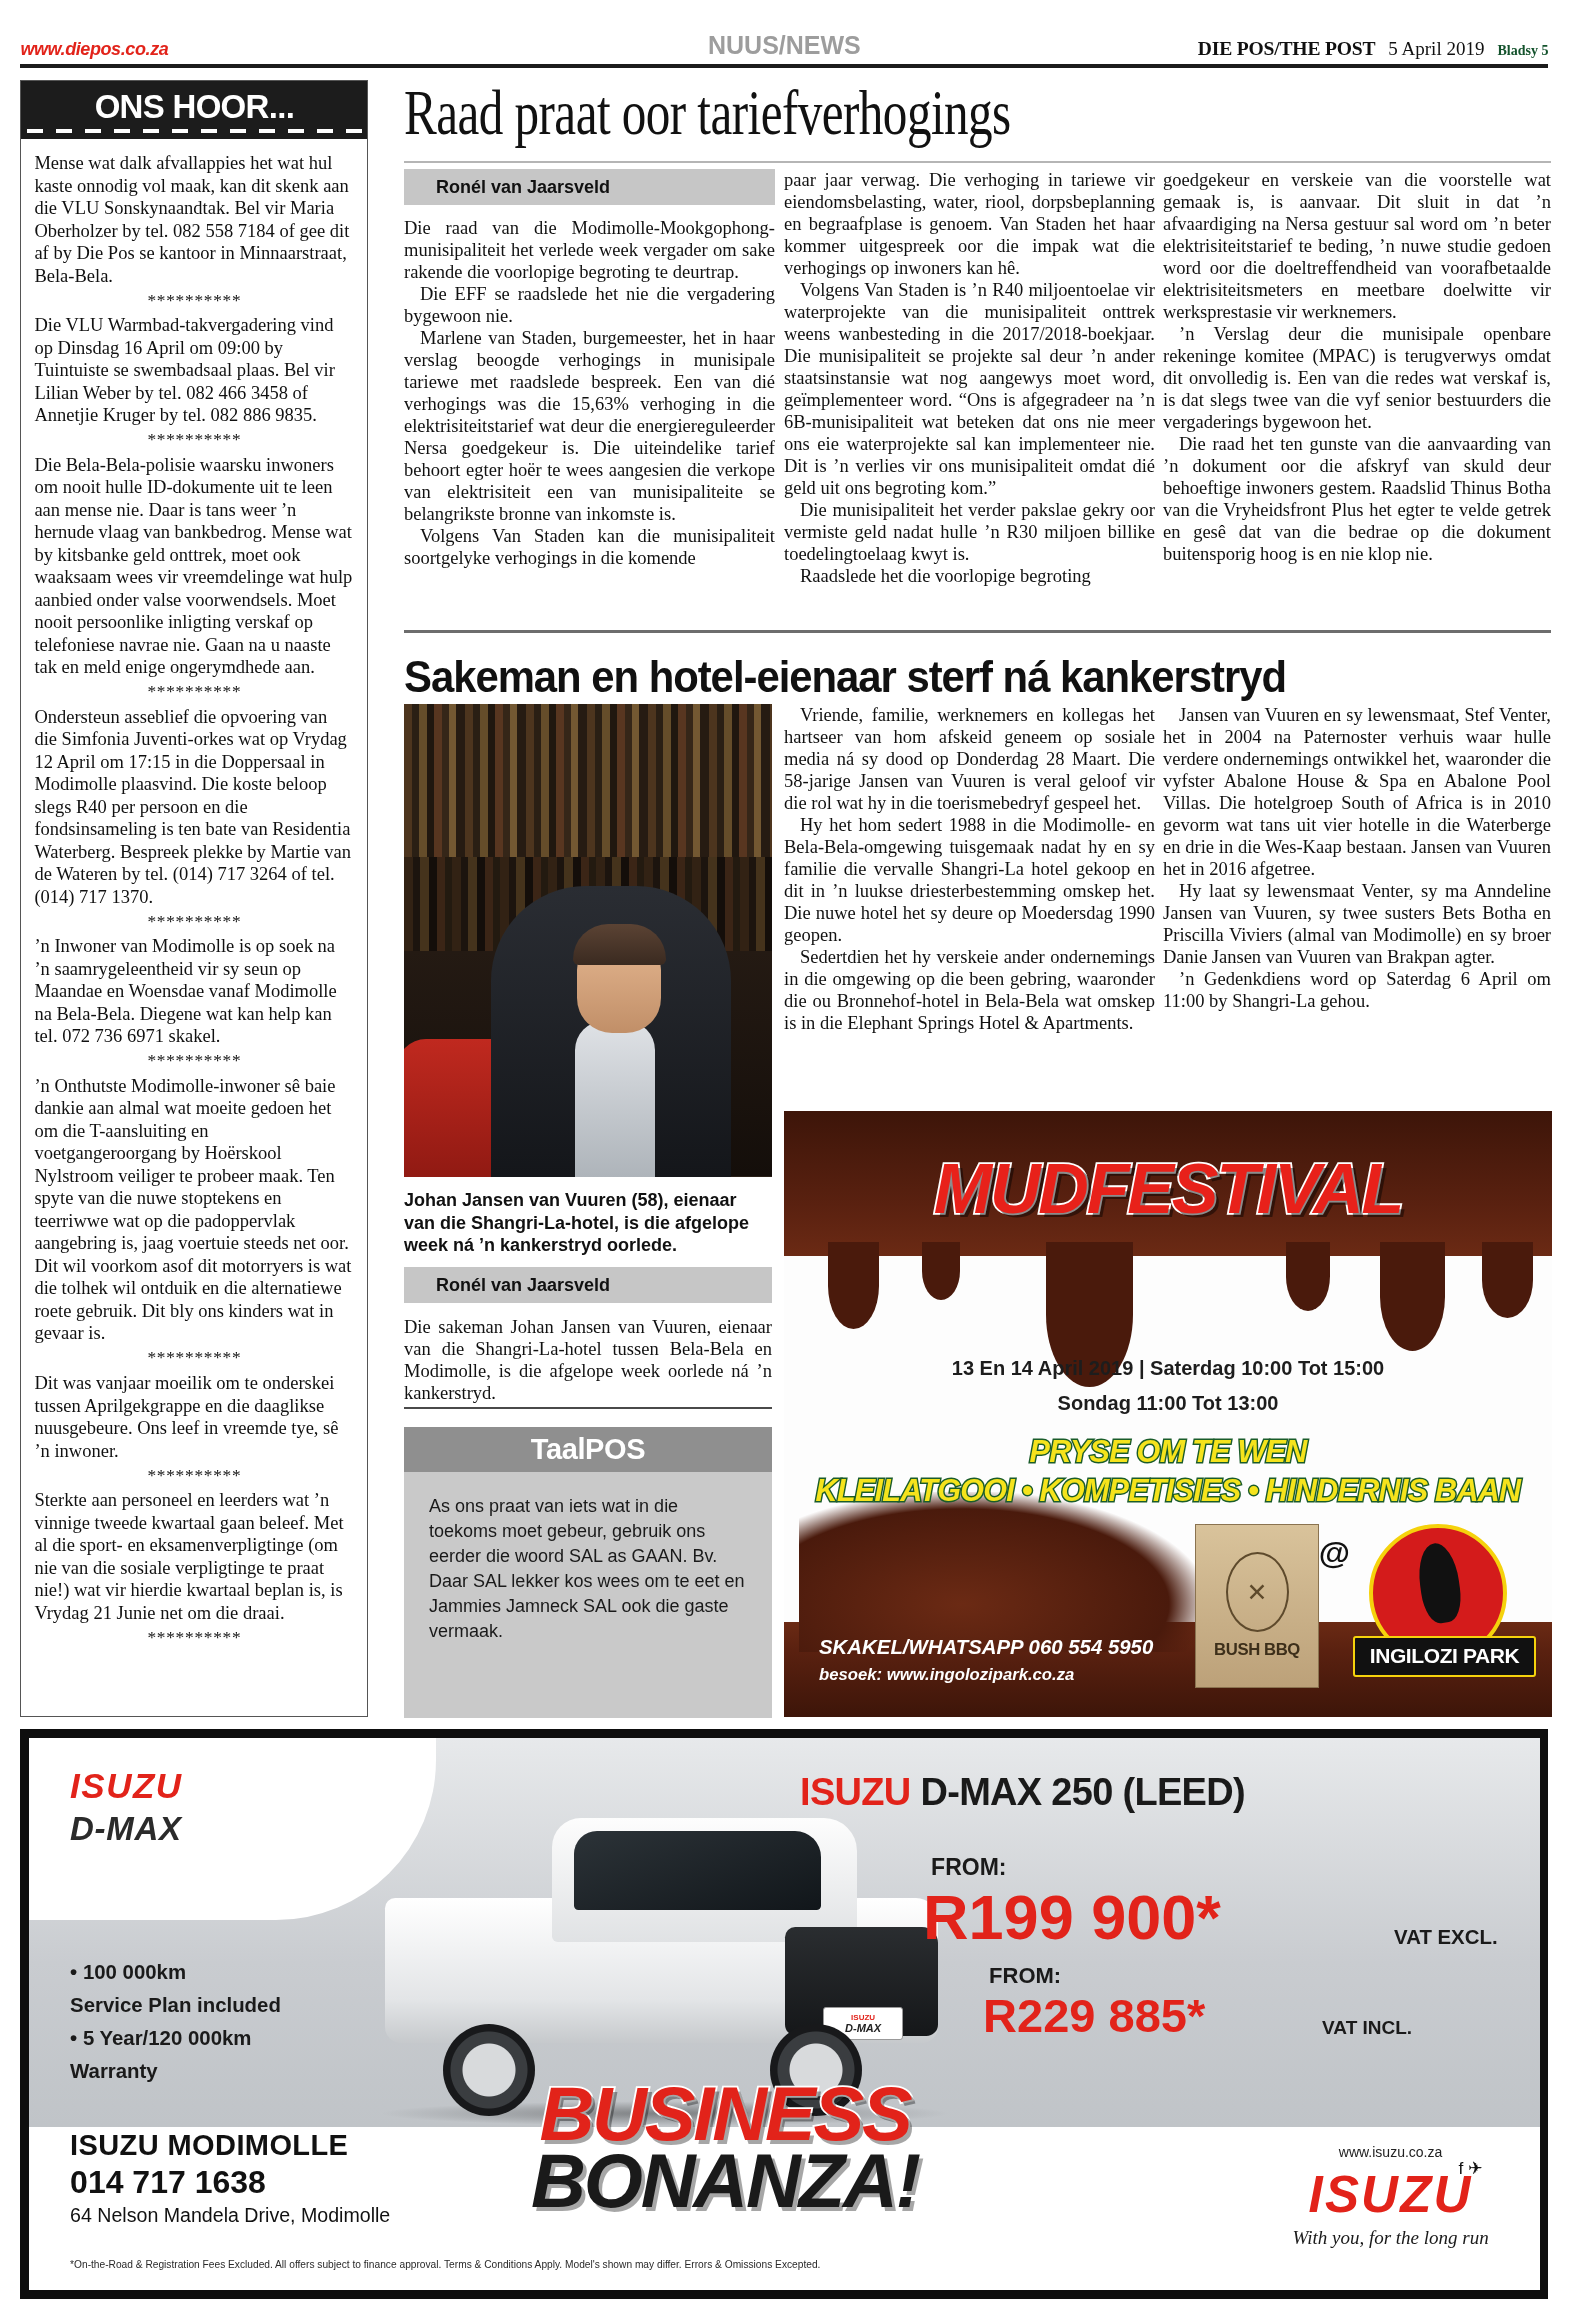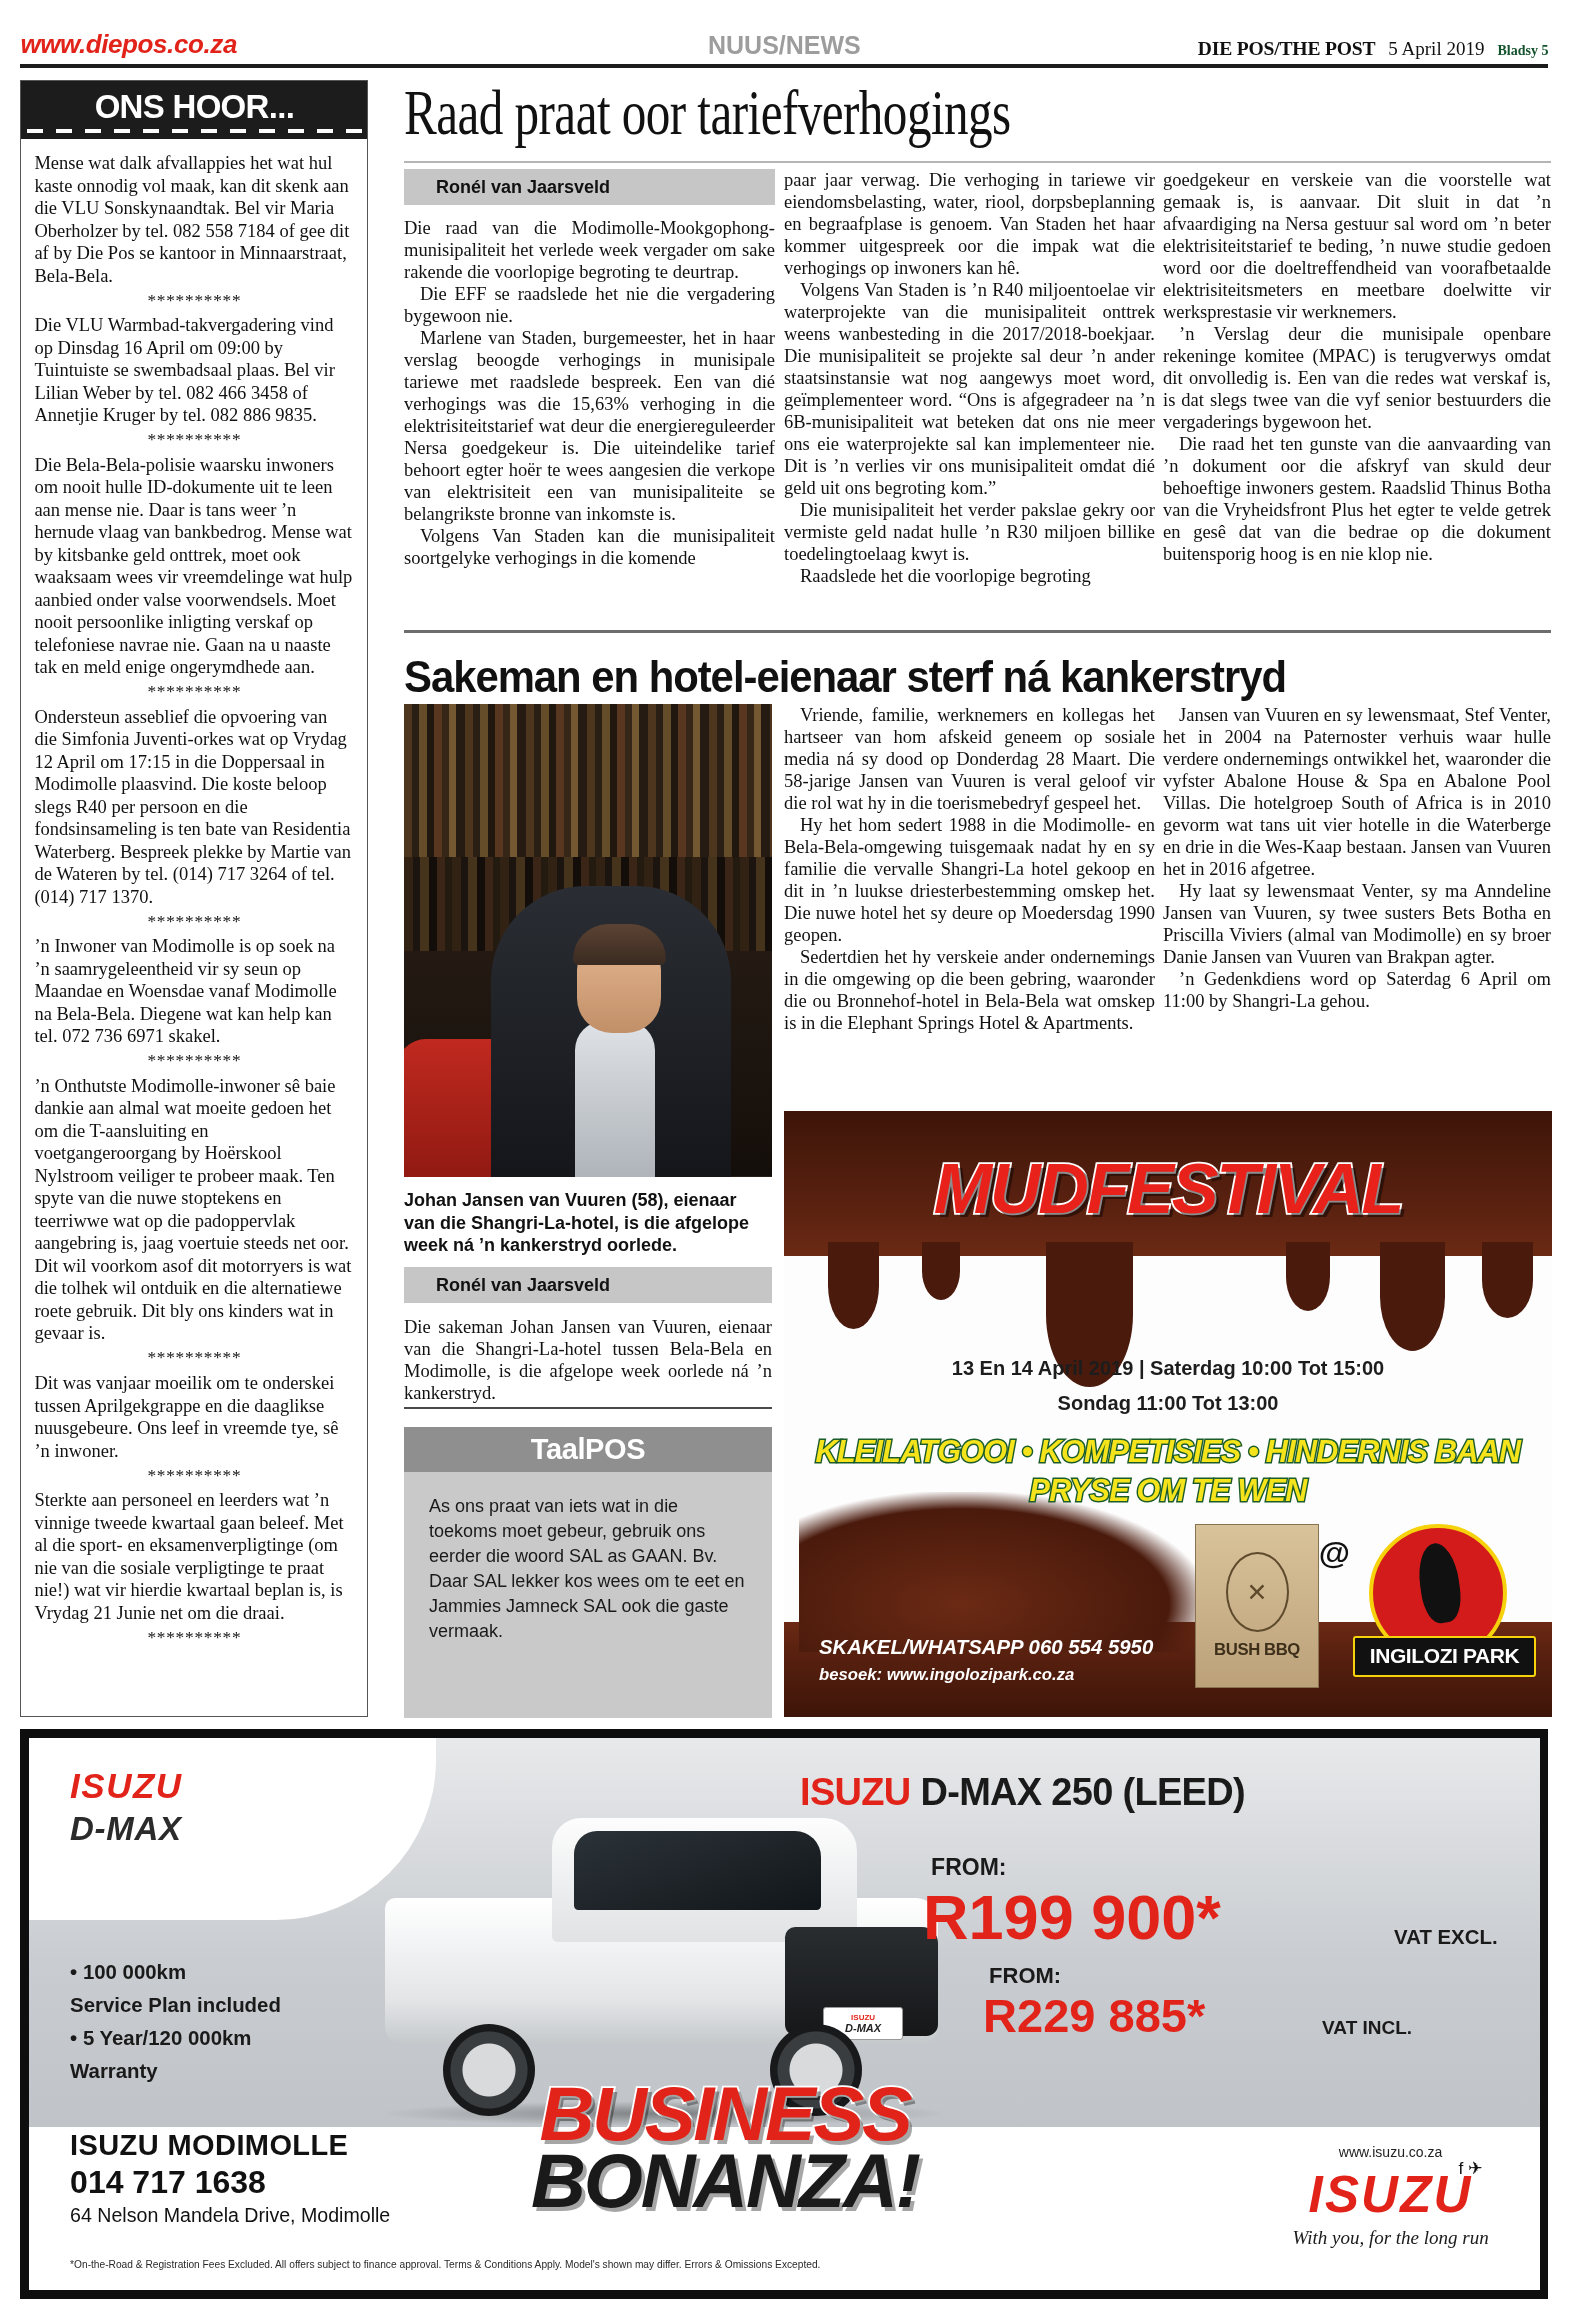--- a/index.html
+++ b/index.html
@@ -12,21 +12,21 @@
   }
 
   
   .masthead {
     position: absolute; left: 20.4px; top: 14.5px; width: 1528px; height: 45px;
     display: flex; align-items: flex-end;
   }
   .mast-url {
     font-family: "Liberation Sans", sans-serif;
     font-weight: bold; font-style: italic;
-    font-size: 26px; color: #e2231a; letter-spacing: -0.4px;
+    font-size: 18px; color: #e2231a; letter-spacing: -0.4px;
     white-space: nowrap;
     margin-top: 9px;
   }
   .mast-section {
     position: absolute; left: 50%; transform: translateX(-50%);
     font-family: "Liberation Sans", sans-serif;
     font-weight: bold; font-size: 25px; color: #9d9d9d;
     letter-spacing: 0px; bottom: 0;
   }
   .mast-right {
@@ -607,22 +607,22 @@
   <div class="mud-drip" style="left:698px; top:131px; width:51px;  height:76px;"></div>
   <div class="mud-bottom"></div>
   <div class="mud-splash"></div>
 
   <div class="mud-title1">MUDFESTIVAL</div>
   <div class="mud-dates">
     <div>13 En 14 April 2019 | Saterdag 10:00 Tot 15:00</div>
     <div>Sondag 11:00 Tot 13:00</div>
   </div>
   <div class="mud-feats">
+    <div>PRYSE OM TE WEN</div>
     <div>KLEILATGOOI • KOMPETISIES • HINDERNIS BAAN</div>
-    <div>PRYSE OM TE WEN</div>
   </div>
   <div class="mud-contact">
     <div>SKAKEL/WHATSAPP 060 554 5950</div>
     <div class="sub">besoek: www.ingolozipark.co.za</div>
   </div>
   <div class="bushbbq">
     <div class="ring">✕</div>
     <div class="lbl">BUSH BBQ</div>
   </div>
   <div class="at-sign">@</div>

